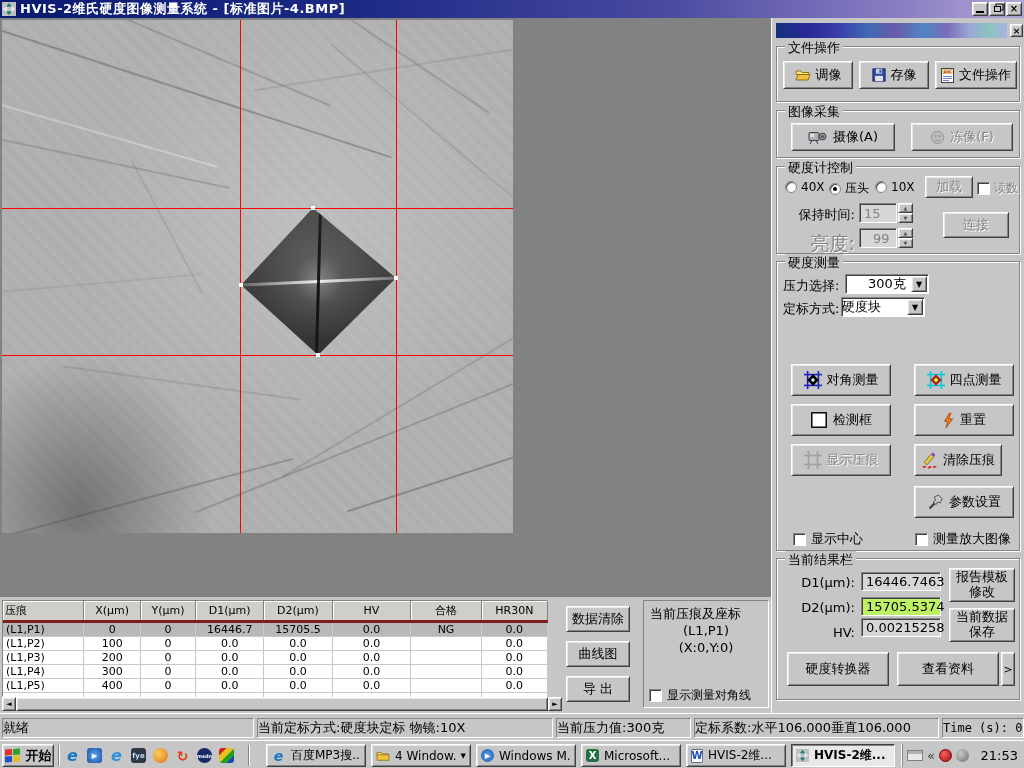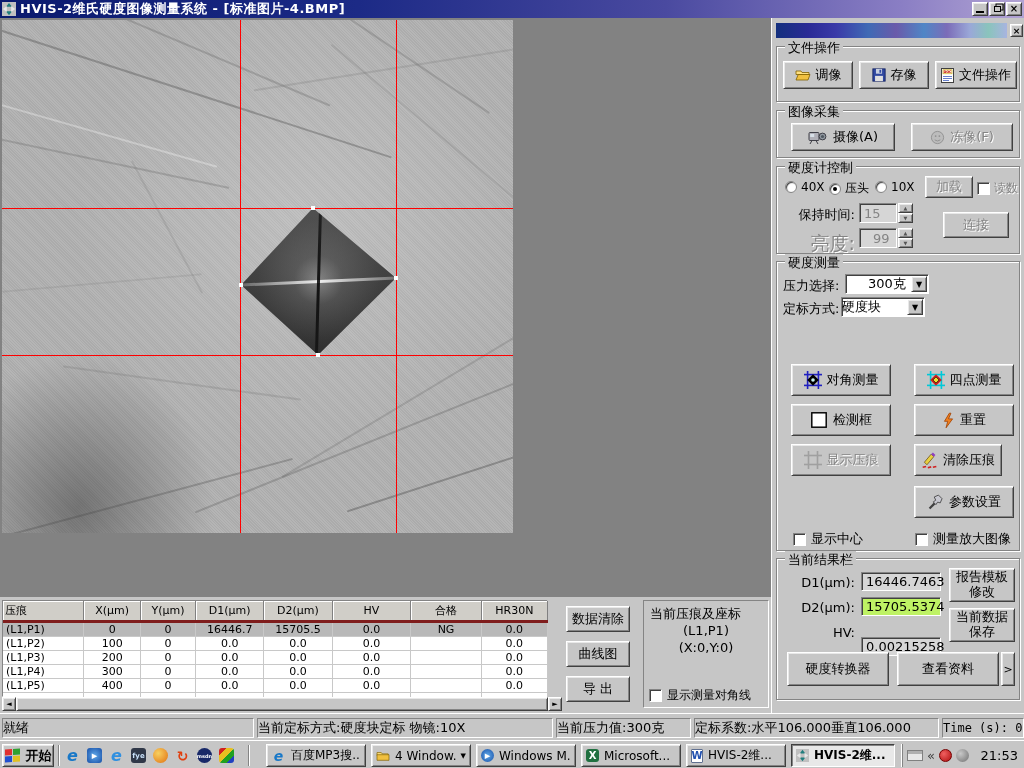--- a/index.html
+++ b/index.html
@@ -400,21 +400,21 @@
       <span class="grp-title">当前结果栏</span>
       <span style="position:absolute;left:6px;top:16px;width:72px;text-align:right;font-size:13px">D1(μm):</span>
       <div class="field" style="left:84px;top:13px;width:80px;height:19px;padding-left:4px;background:#d6d6d6">
           <span>16446.7463</span>
         </div>
       <span style="position:absolute;left:6px;top:41px;width:72px;text-align:right;font-size:13px">D2(μm):</span>
       <div class="field" style="left:84px;top:38px;width:80px;height:19px;padding-left:4px;background:#bef264">
           <span>15705.5374</span>
         </div>
       <span style="position:absolute;left:6px;top:66px;width:72px;text-align:right;font-size:13px">HV:</span>
-      <div class="field" style="left:84px;top:78px;width:80px;height:19px;padding-left:4px;background:#d6d6d6">
+      <div class="field" style="left:84px;top:59px;width:80px;height:19px;padding-left:4px;background:#d6d6d6">
           <span>0.00215258</span>
         </div>
       <div class="btn raised" style="left:172px;top:9px;width:66px;height:34px;text-align:center;line-height:1.15">
         <span class="lbl" style="white-space:normal">报告模板修改</span>
       </div>
       <div class="btn raised" style="left:172px;top:49px;width:66px;height:34px;text-align:center;line-height:1.15">
         <span class="lbl" style="white-space:normal">当前数据保存</span>
       </div>
       <div class="btn raised" style="left:10px;top:93px;width:102px;height:34px">
         <span class="lbl">硬度转换器</span>

